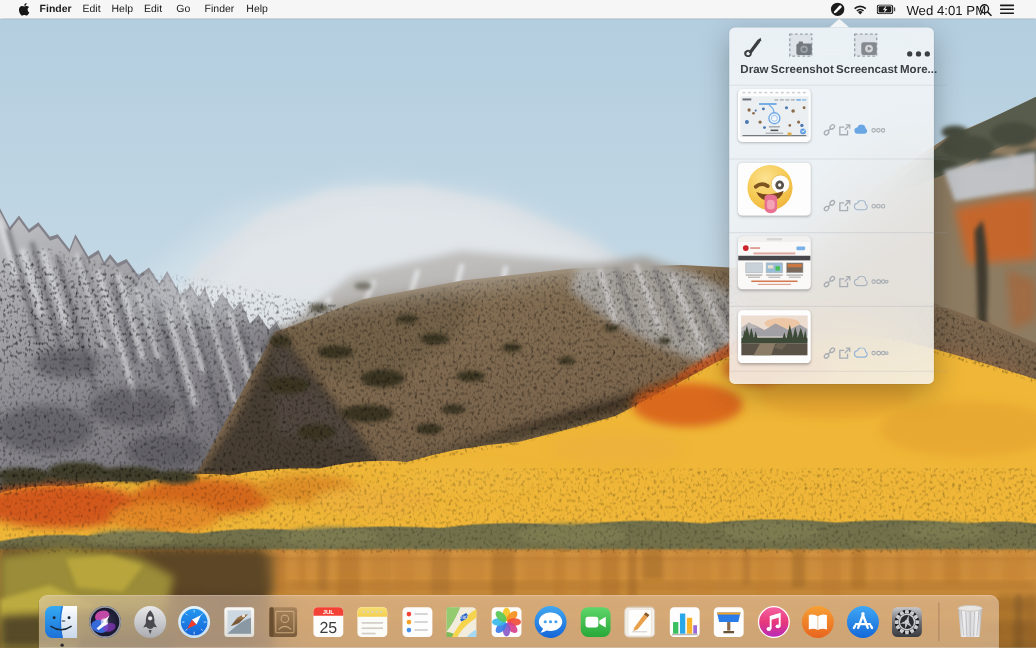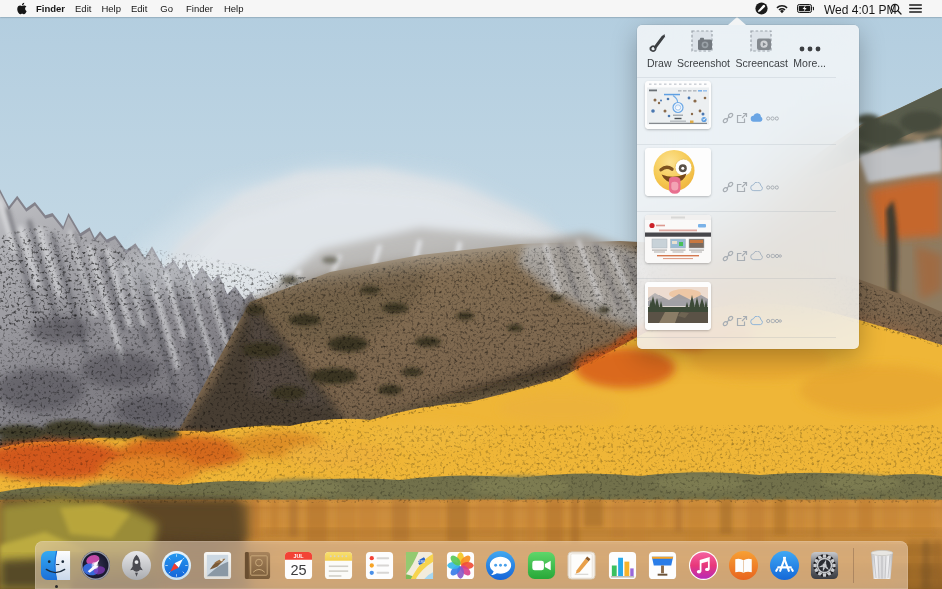--- a/index.html
+++ b/index.html
@@ -279,21 +279,21 @@
 <style>
 .menubar{position:absolute;left:0;top:0;width:942px;height:17px;background:#f6f6f6;box-shadow:0 0.5px 1.5px rgba(60,80,95,0.55);display:flex;align-items:center;font-size:9.5px;color:#161616;z-index:30;}
 .menubar .mi{margin:0 0 0 10px;}
 .menubar .mi.g13{margin-left:13px;}
 .menubar .mi.g11{margin-left:11px;}
 .menubar .apple{margin-left:16px;display:flex;align-items:center;}
 .menubar .finder{font-weight:bold;margin-left:8px;}
 .mright{position:absolute;right:0;top:0;height:17px;width:200px;}
 .mright svg{display:block;}
 .clock{font-size:12px;}
-.panel{position:absolute;left:637px;top:25px;width:222px;height:324px;border-radius:5px;background:rgba(247,248,249,0.82);backdrop-filter:blur(34px) saturate(1.15);box-shadow:0 8px 26px rgba(0,0,0,0.28),0 0 0 0.5px rgba(0,0,0,0.1);z-index:20;}
+.panel{position:absolute;left:663px;top:25px;width:186px;height:324px;border-radius:5px;background:rgba(247,248,249,0.82);backdrop-filter:blur(34px) saturate(1.15);box-shadow:0 8px 26px rgba(0,0,0,0.28),0 0 0 0.5px rgba(0,0,0,0.1);z-index:20;font-weight:bold;}
 .parrow{position:absolute;left:91px;top:-8px;width:0;height:0;border-left:9px solid transparent;border-right:9px solid transparent;border-bottom:8px solid #f2f4f5;}
 .ptool{position:absolute;left:0;top:0;width:199px;height:45px;display:flex;justify-content:space-between;padding:0 10px;box-sizing:border-box;align-items:flex-end;}
 .tb{display:flex;flex-direction:column;align-items:center;color:#3c3f42;font-size:10.5px;}
 .tb .ic{height:24px;display:flex;align-items:flex-end;justify-content:center;margin-bottom:3px;}
 .tb .lb{line-height:13px;}
 .prows{position:absolute;left:0;top:52px;width:199px;}
 .prow{height:66px;border-top:1px solid rgba(140,150,158,0.18);position:relative;}
 .thumb{position:absolute;left:8px;top:3px;width:66px;height:48px;background:#fdfdfd;border-radius:4px;box-shadow:0 1px 2.5px rgba(0,0,0,0.25);overflow:hidden;}
 .thumb svg{position:absolute;}
 .acts{position:absolute;left:85px;width:110px;display:flex;align-items:center;}

